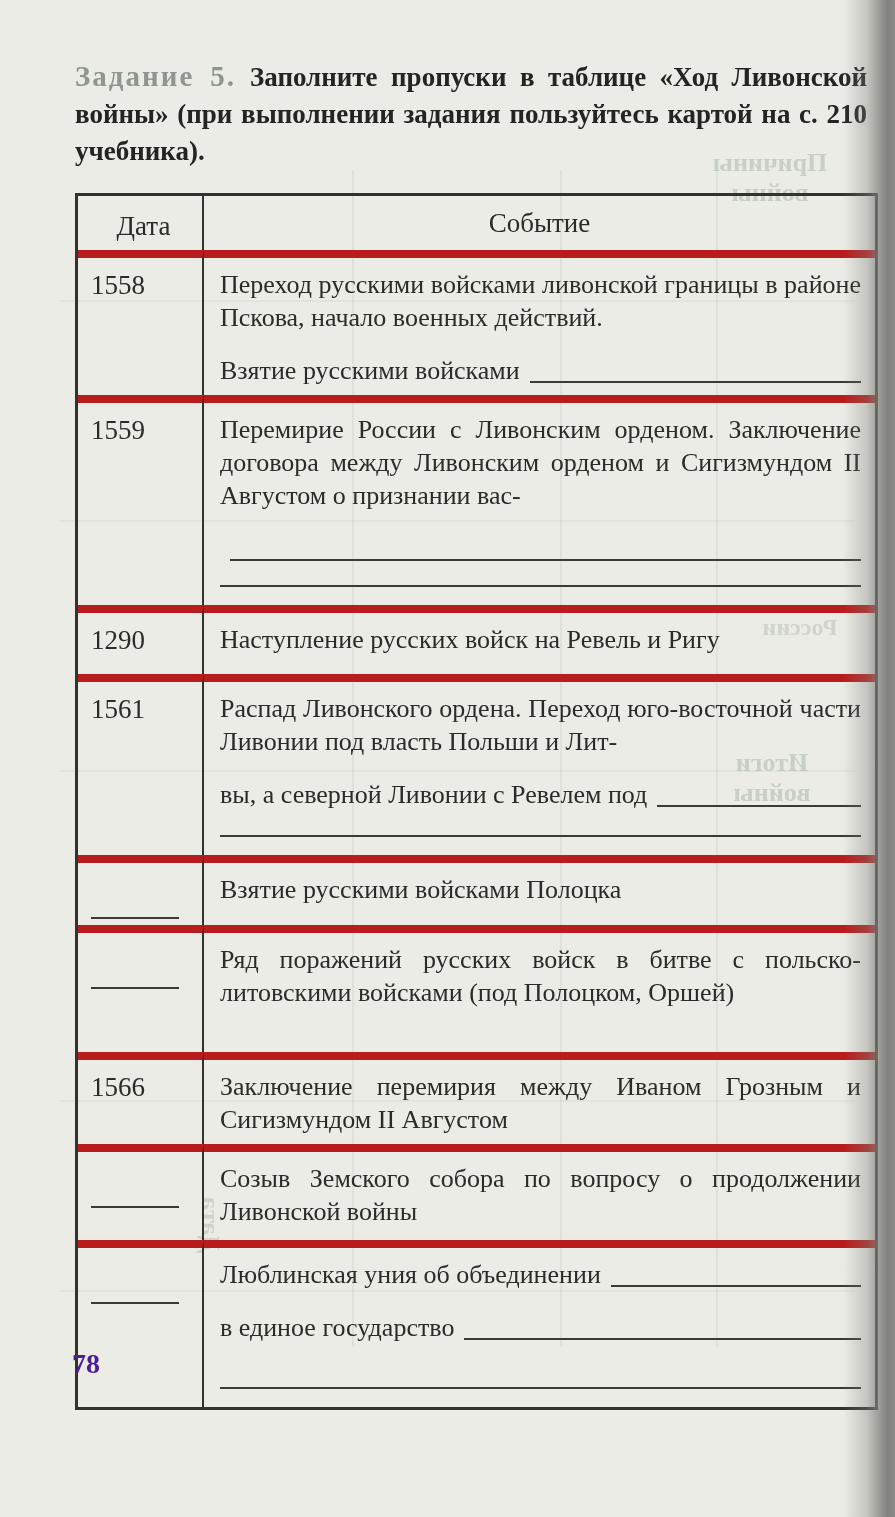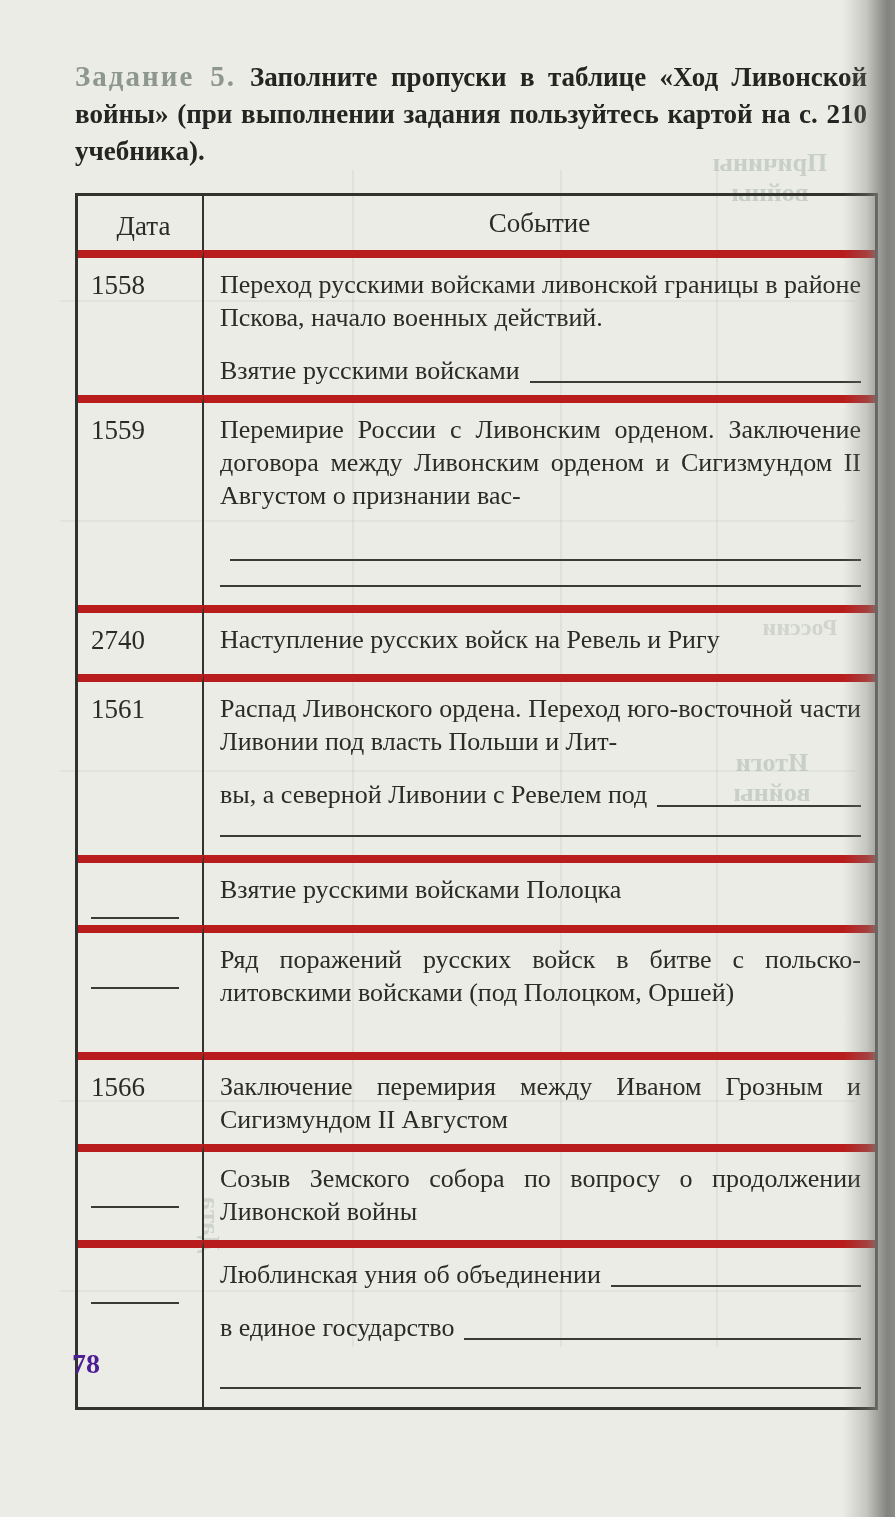--- a/index.html
+++ b/index.html
@@ -99,21 +99,21 @@
           </div>
         </div>
         <div class="cell date-cell"><span>1559</span></div>
         <div class="cell event-cell">
           <div class="p-text">Перемирие России с Ливонским орденом. Заключение договора между Ливонским орденом и Сигизмундом II Августом о признании вас-</div>
           <div class="tb-row">
             <div class="tb-fill"></div>
           </div>
           <div class="blank-line"></div>
         </div>
-        <div class="cell date-cell"><span>2740</span></div>
+        <div class="cell date-cell"><span>1290</span></div>
         <div class="cell event-cell">
           <div class="p-text">Наступление русских войск на Ревель и Ригу</div>
         </div>
         <div class="cell date-cell"><span>1561</span></div>
         <div class="cell event-cell">
           <div class="p-text">Распад Ливонского ордена. Переход юго-восточной части Ливонии под власть Польши и Лит-</div>
           <div class="tb-row">
             <span class="tb-text">вы, а северной Ливонии с Ревелем под</span>
             <div class="tb-fill"></div>
           </div>

